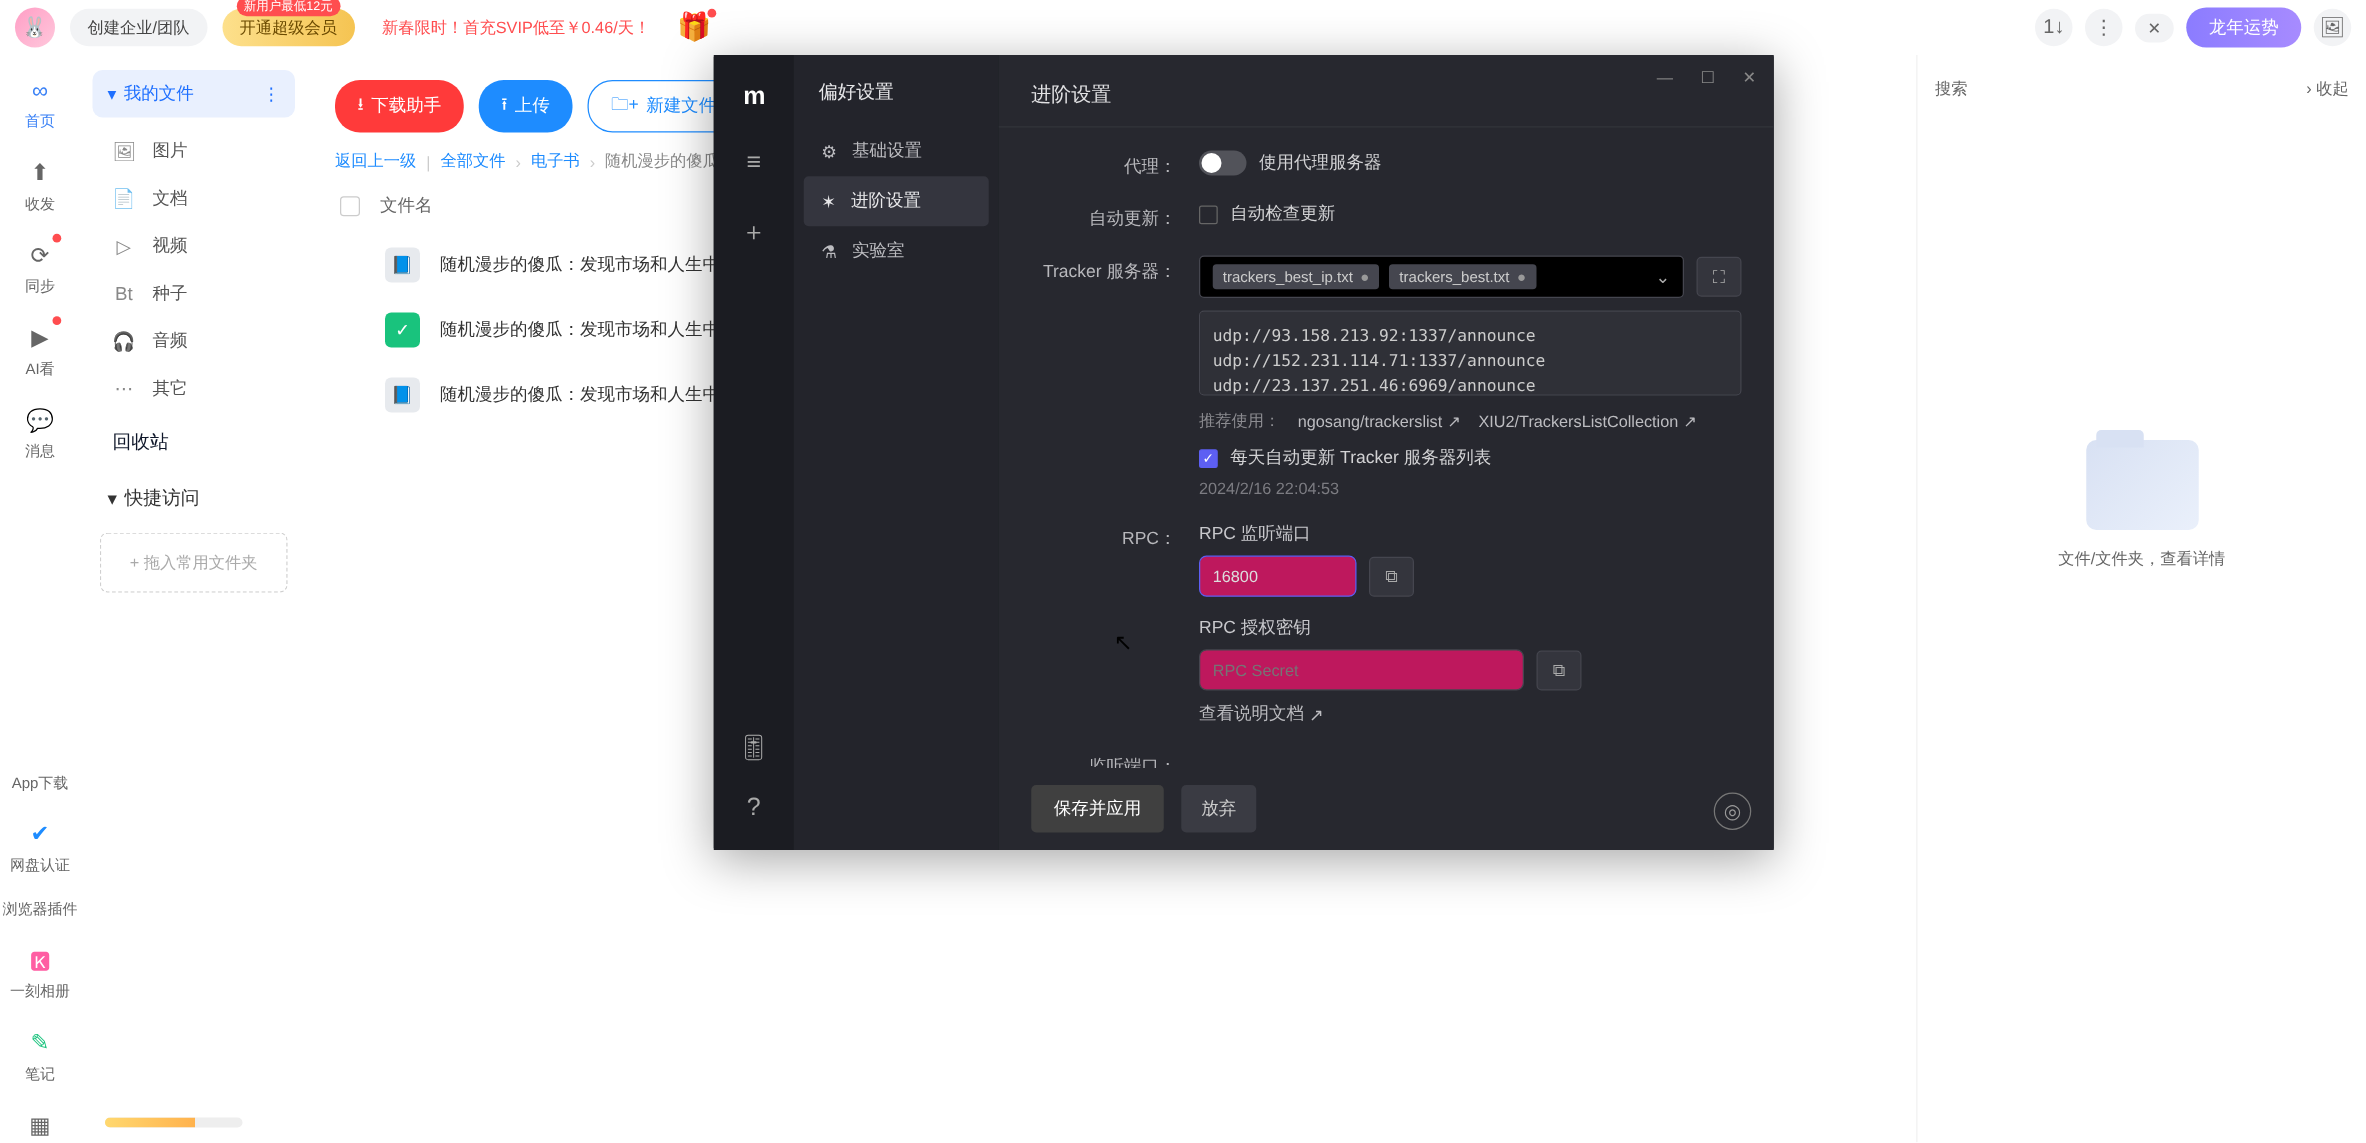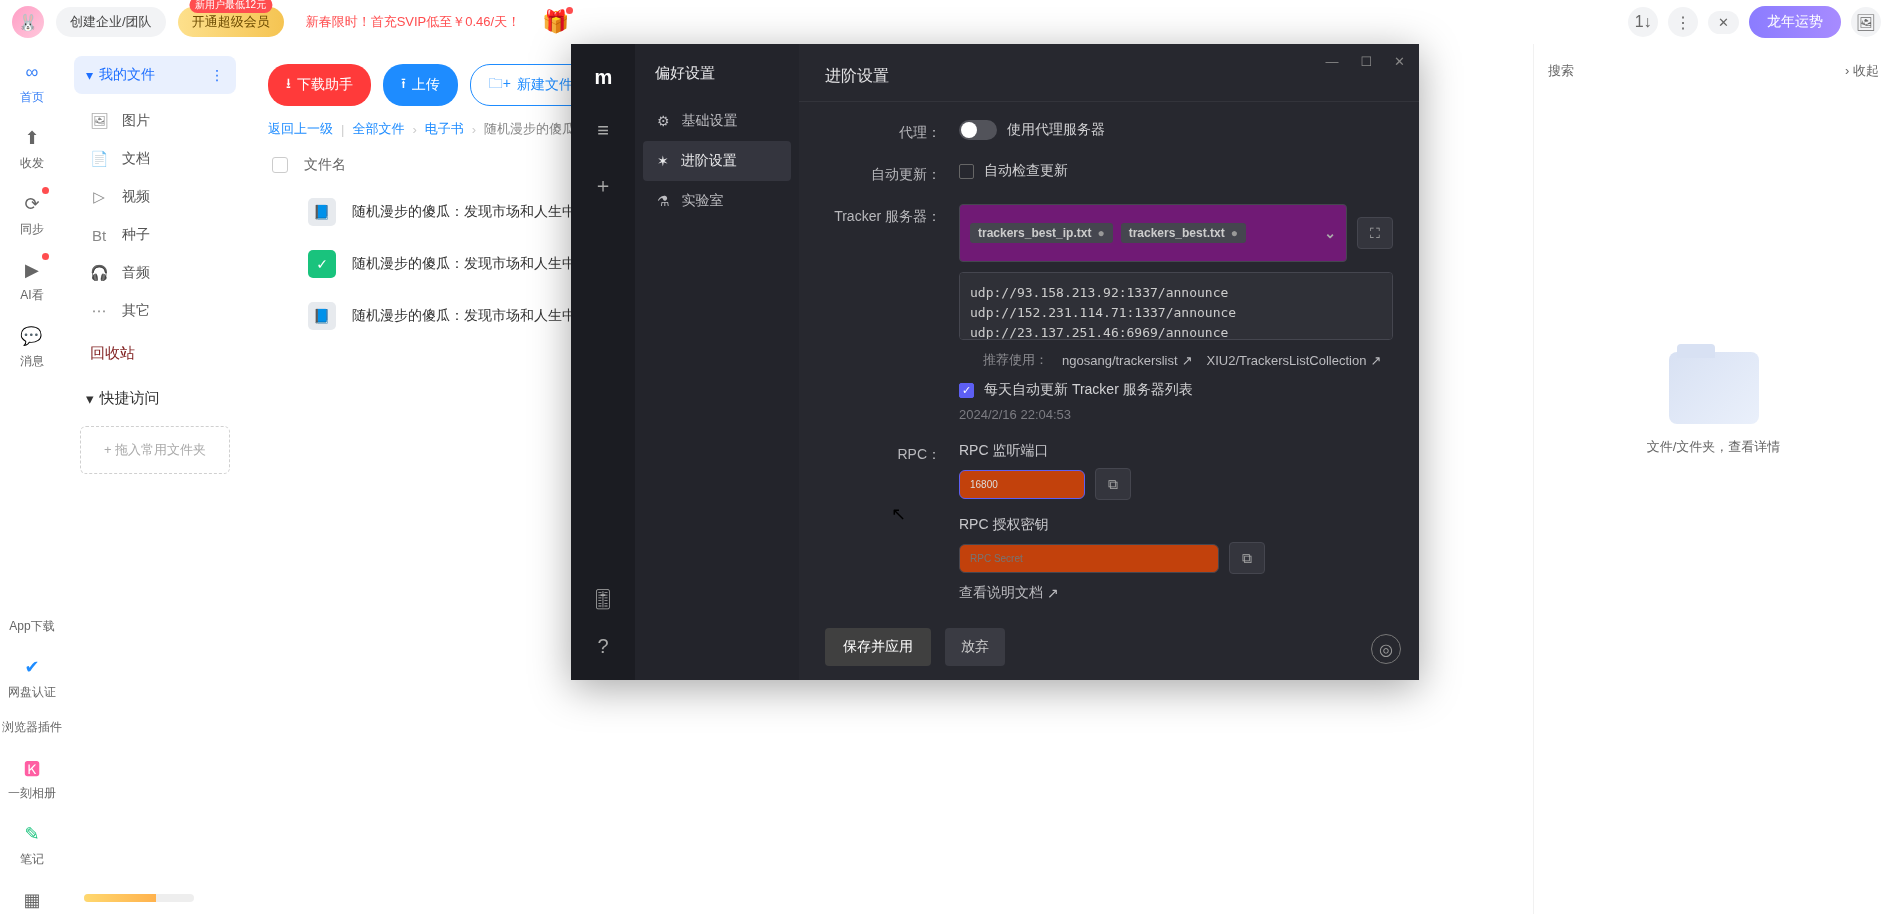--- a/index.html
+++ b/index.html
@@ -29,21 +29,21 @@
 .rail-sep { flex:1; }
 .dot-red { position:absolute; top:-3px; right:-3px; width:7px; height:7px; background:#ff4d4f; border-radius:50%; }
 
 
 .sidebar { position:absolute; left:74px; top:56px; width:162px; bottom:0; }
 .sb-hdr { display:flex; align-items:center; background:#e9f0fe; border-radius:8px; padding:10px 12px; color:#1e6fff; font-size:14px; font-weight:500; gap:6px; margin-bottom:8px; }
 .sb-more { margin-left:auto; color:#1e6fff; cursor:pointer; }
 .sb-list { display:flex; flex-direction:column; }
 .sb-item { display:flex; align-items:center; gap:14px; padding:10px 16px; font-size:14px; color:#555; cursor:pointer; }
 .sb-item .ic { width:18px; text-align:center; color:#888; font-size:15px; }
-.sb-recycle { padding:10px 16px; font-size:15px; color:#7f1d1d; cursor:pointer; margin-top:4px; }
+.sb-recycle { padding:10px 16px; font-size:15px; color:#0f172a; cursor:pointer; margin-top:4px; }
 .sb-quick { display:flex; align-items:center; gap:6px; padding:10px 12px; font-size:15px; color:#333; margin-top:6px; cursor:pointer; }
 .sb-drop { margin:8px 6px; border:1px dashed #d0d0d0; border-radius:6px; padding:14px 10px; text-align:center; font-size:13px; color:#aaa; }
 .sb-bar { position:absolute; bottom:12px; left:10px; width:110px; height:8px; background:#eee; border-radius:4px; overflow:hidden; }
 .sb-bar div { width:65%; height:100%; background:linear-gradient(90deg,#ffd86f,#ffb24d); }
 
 
 .main { position:absolute; left:248px; top:56px; right:0; bottom:0; padding:0 20px; }
 .toolbar { display:flex; align-items:center; gap:12px; padding:8px 0 14px; }
 .btn-dl { background:#ff3a3a; color:#fff; border:none; border-radius:20px; padding:9px 18px; font-size:14px; display:flex; align-items:center; gap:6px; cursor:pointer; }
 .btn-up { background:#1e8cff; color:#fff; border:none; border-radius:20px; padding:9px 18px; font-size:14px; display:flex; align-items:center; gap:6px; cursor:pointer; }
@@ -80,31 +80,31 @@
 .m-row { display:flex; margin-bottom:20px; align-items:flex-start; }
 .m-lbl { width:134px; text-align:right; padding-right:18px; font-size:14px; color:#b8b8bc; padding-top:4px; }
 .m-val { flex:1; font-size:14px; color:#d2d2d4; }
 .m-chk { display:flex; align-items:center; gap:10px; }
 .m-chkbox { width:15px; height:15px; border:1px solid #666; border-radius:2px; cursor:pointer; }
 .m-chkbox.on { background:#5d5ff3; border-color:#5d5ff3; display:flex; align-items:center; justify-content:center; color:#fff; font-size:11px; }
 .m-toggle { width:38px; height:20px; background:#52535a; border-radius:10px; position:relative; cursor:pointer; }
 .m-toggle::after { content:''; position:absolute; left:2px; top:2px; width:16px; height:16px; background:#fff; border-radius:50%; }
 .m-toggle.on { background:#5d5ff3; }
 .m-toggle.on::after { left:20px; }
-.m-tagbox { background:#701a75; border:1px solid #45464f; border-radius:4px; padding:18px 10px; display:flex; align-items:center; gap:8px; min-height:32px;font-weight:bold; }
+.m-tagbox { background:#000000; border:1px solid #45464f; border-radius:4px; padding:6px 10px; display:flex; align-items:center; gap:8px; min-height:32px; }
 .m-tag { background:#45464f; padding:3px 8px; border-radius:3px; font-size:12px; color:#ccc; display:flex; align-items:center; gap:6px; }
 .m-tag-x { color:#999; cursor:pointer; }
 .m-drop { margin-left:auto; color:#aaa; cursor:pointer; }
 .m-side-btn { background:#34353d; border:1px solid #45464f; border-radius:4px; width:36px; height:32px; display:flex; align-items:center; justify-content:center; color:#aaa; cursor:pointer; }
 .m-ta { width:100%; background:#2f3037; border:1px solid #45464f; border-radius:4px; color:#ccc; font-size:13px; padding:10px; margin-top:10px; font-family:monospace; resize:none; height:68px; line-height:1.55; }
-.m-sub { font-size:13px; color:#8b8b90; display:flex; align-items:center; gap:14px;margin-left:24px; }
+.m-sub { font-size:13px; color:#8b8b90; display:flex; align-items:center; gap:14px; }
 .m-link { color:#bcbcc0; cursor:pointer; display:inline-flex; align-items:center; gap:4px; }
 .m-time { font-size:13px; color:#7c7c82; margin-top:8px; }
 .m-subtitle { font-size:14px; color:#c8c8cc; margin-bottom:8px; }
-.m-input { background:#c2410c; border:1px solid #5d5ff3; border-radius:6px; padding:8px 10px; color:#ddd; font-size:10px; width:126px; }
+.m-input { background:#be185d; border:1px solid #5d5ff3; border-radius:6px; padding:8px 10px; color:#ddd; font-size:13px; width:126px; }
 .m-input.plain { border-color:#45464f; width:260px; }
 .m-footer { padding:14px 26px; display:flex; gap:14px; align-items:center; }
 .m-btn-primary { background:#404040; color:#fff; border:none; padding:10px 18px; border-radius:4px; font-size:14px; cursor:pointer; }
 .m-btn-sec { background:#3a3b43; color:#ccc; border:none; padding:10px 16px; border-radius:4px; font-size:14px; cursor:pointer; }
 .m-target { position:absolute; right:18px; bottom:16px; width:30px; height:30px; border:1.5px solid #777; border-radius:50%; display:flex; align-items:center; justify-content:center; color:#999; cursor:pointer; }
 
 .cursor { position:absolute; left:891px; top:503px; font-size:18px; color:#000; z-index:99; pointer-events:none; }
 </style>
 </head>
 <body>

